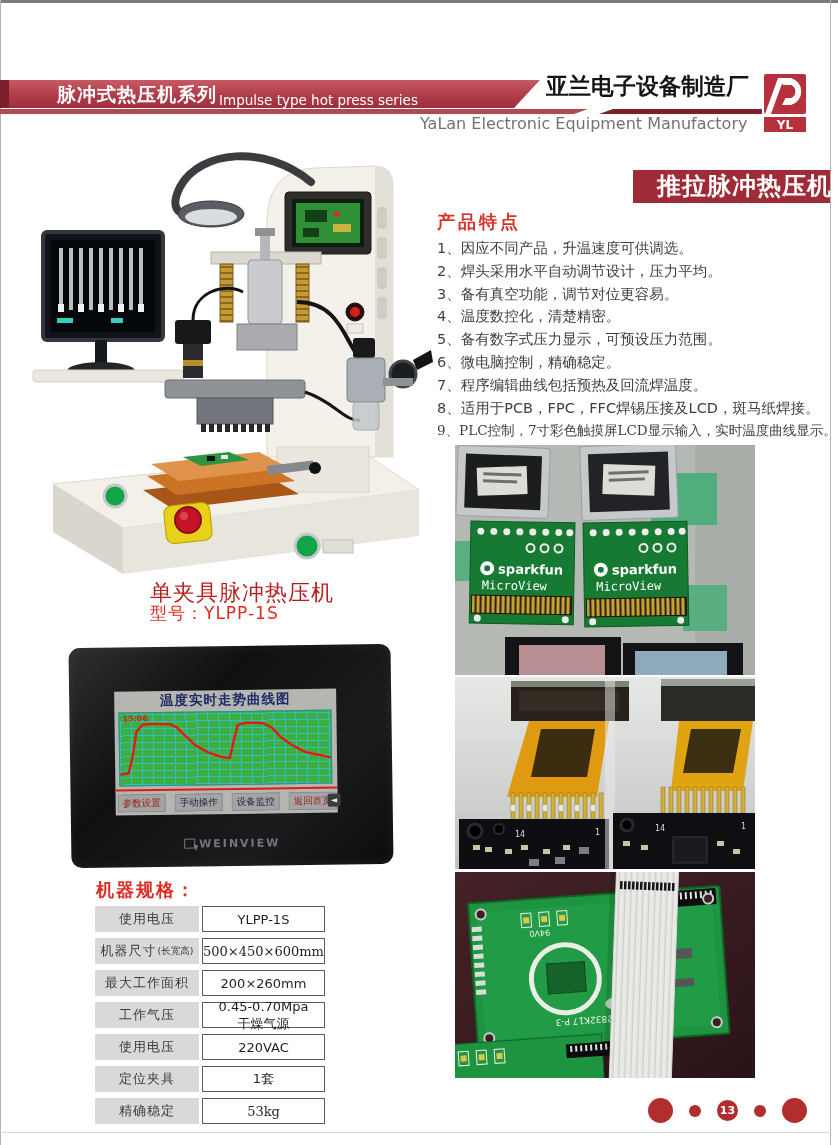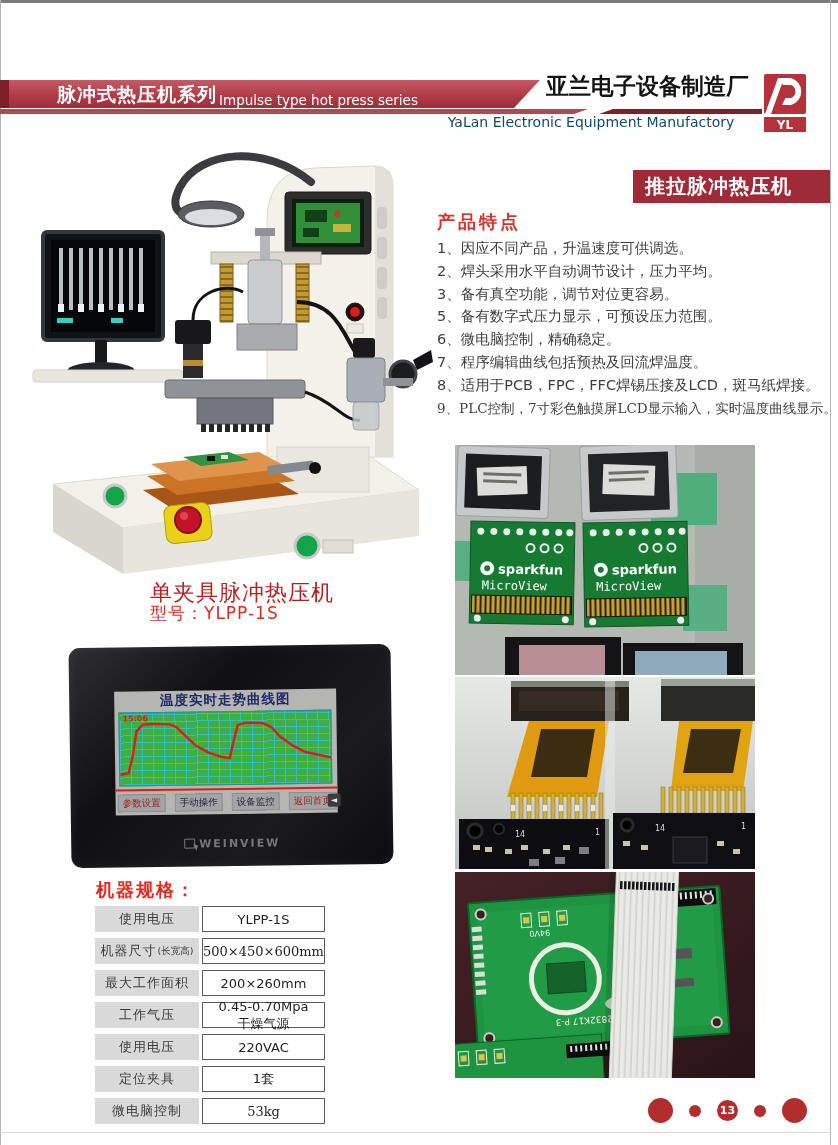--- a/index.html
+++ b/index.html
@@ -19,26 +19,26 @@
           display:flex;align-items:flex-end;padding-left:57px;}
   .banner-cap{position:absolute;top:80px;left:0;width:9px;height:28px;background:#7c1f2b;}
   .banner-zh{color:#fff;font-size:19px;font-weight:bold;letter-spacing:1px;white-space:nowrap;}
   .banner-en{color:#fff;font-size:13.5px;margin-left:2px;white-space:nowrap;}
   .underline-left{position:absolute;top:109px;left:0;width:588px;height:5px;background:#b04a52;
           clip-path:polygon(0 0,100% 0,calc(100% - 14px) 100%,0 100%);}
   .underline-right{position:absolute;top:109px;left:599px;width:163px;height:5px;background:#7e1f2a;
           clip-path:polygon(14px 0,100% 0,100% 100%,0 100%);}
   .company-zh{position:absolute;top:71px;left:546px;font-size:23px;font-weight:bold;color:#141414;
           white-space:nowrap;letter-spacing:0px;transform:scaleX(.98);transform-origin:left;}
-  .company-en{position:absolute;top:114px;left:420px;width:342px;text-align:center;font-size:14px;color:#0c4a6e;}
+  .company-en{position:absolute;top:114px;left:420px;width:342px;text-align:left;font-size:16px;color:#737373;}
   .logo{position:absolute;top:74px;left:764px;width:42px;height:58px;}
 
   
   .tag{position:absolute;top:170px;left:633px;width:197px;height:33px;background:#9e2b36;
-       color:#fff;font-size:20px;font-weight:bold;line-height:33px;padding-left:12px;letter-spacing:1px;white-space:nowrap;}
+       color:#fff;font-size:24px;font-weight:bold;line-height:33px;padding-left:24px;letter-spacing:1px;white-space:nowrap;}
   .features-heading{position:absolute;top:210px;left:437px;font-size:18px;font-weight:bold;
        color:#d6352b;letter-spacing:3px;text-align:center;}
   .features-list{position:absolute;top:237px;left:437px;width:400px;margin:0;padding:0;list-style:none;}
   .features-list li{font-size:14.5px;color:#3f3f3f;line-height:22.8px;white-space:nowrap;}
   .features-list li.serif{font-family:"DejaVu Serif","Liberation Serif",serif;font-size:13.5px;}
 
   
   .caption{position:absolute;top:582px;left:150px;line-height:21px;}
   .caption .cap-zh{font-size:22px;color:#b91c1c;letter-spacing:1px;}
   .caption .cap-model{font-size:17px;color:#e02a1f;letter-spacing:1px;font-weight:500;}
@@ -124,20 +124,21 @@
     <text x="21" y="55" text-anchor="middle" font-size="12" font-weight="bold" fill="#fff">YL</text>
   </svg>
 
   <div class="tag">推拉脉冲热压机</div>
 
   <div class="features-heading">产品特点</div>
   <ul class="features-list">
     <li>1、因应不同产品，升温速度可供调选。</li>
     <li>2、焊头采用水平自动调节设计，压力平均。</li>
     <li>3、备有真空功能，调节对位更容易。</li>
+    <li>4、温度数控化，清楚精密。</li>
     <li>5、备有数字式压力显示，可预设压力范围。</li>
     <li>6、微电脑控制，精确稳定。</li>
     <li>7、程序编辑曲线包括预热及回流焊温度。</li>
     <li>8、适用于PCB，FPC，FFC焊锡压接及LCD，斑马纸焊接。</li>
     <li class="serif">9、PLC控制，7寸彩色触摸屏LCD显示输入，实时温度曲线显示。</li>
   </ul>
 
   <svg class="machine-art" viewBox="0 0 418 425">
     <rect x="0" y="0" width="418" height="425" fill="#ffffff"></rect>
 
@@ -332,21 +333,21 @@
     </div>
     <div class="spec-row">
       <div class="spec-label">使用电压</div>
       <div class="spec-value">220VAC</div>
     </div>
     <div class="spec-row">
       <div class="spec-label">定位夹具</div>
       <div class="spec-value">1套</div>
     </div>
     <div class="spec-row">
-      <div class="spec-label">微电脑控制</div>
+      <div class="spec-label">精确稳定</div>
       <div class="spec-value serif">53kg</div>
     </div>
   </div>
 
   <div class="photo photo1">
     <svg viewBox="0 0 300 230" width="300" height="230">
       <defs>
         <pattern id="zebra1" width="5" height="18" patternUnits="userSpaceOnUse">
           <rect width="5" height="18" fill="#c9a133"></rect>
             <rect width="2" height="18" fill="#2a2415"></rect>

